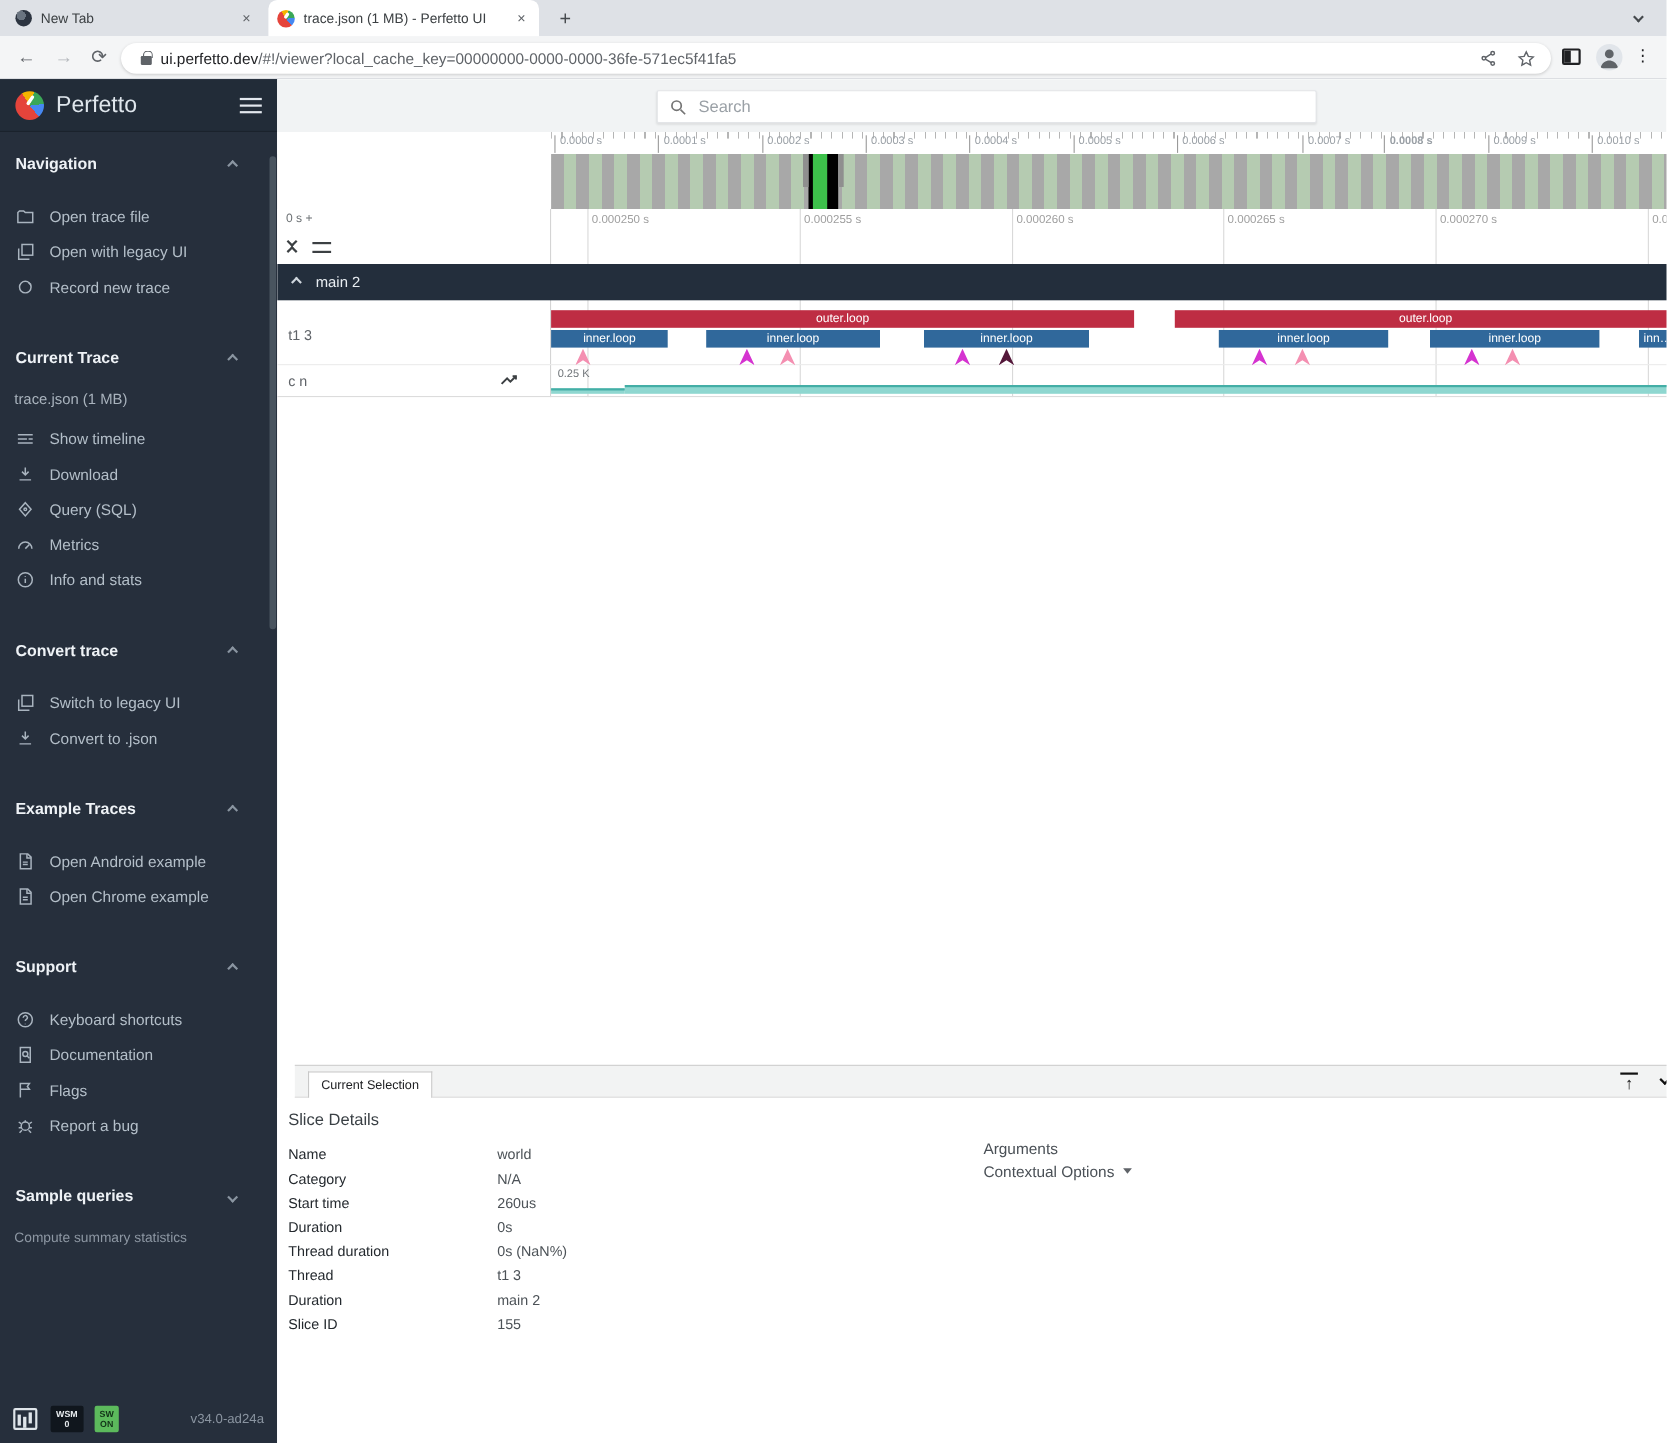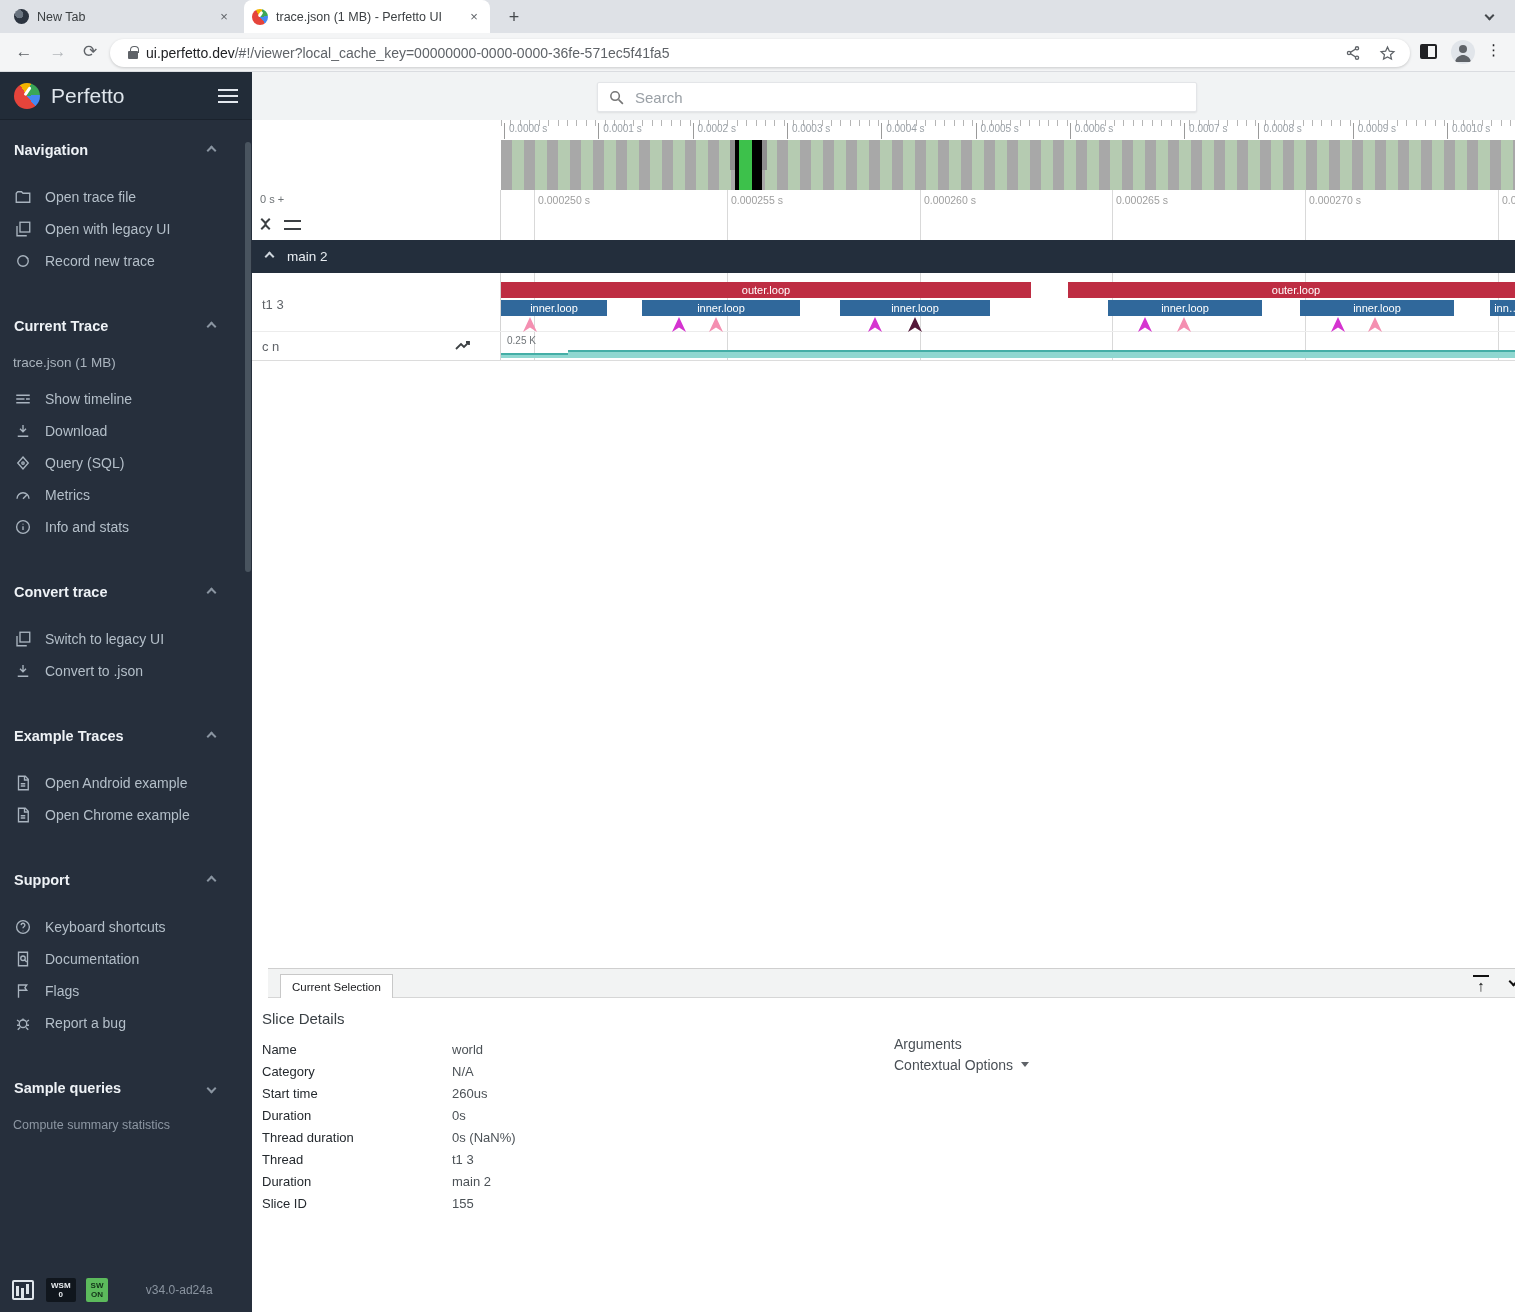--- a/index.html
+++ b/index.html
@@ -58,21 +58,21 @@
   .side-item { height:32px; display:flex; align-items:center; padding:0 14px; font-size:14px; color:#b4bfc9; cursor:pointer; }
   .side-item svg { flex:0 0 auto; margin-right:13px; }
   .side-scrollthumb { position:absolute; right:1px; top:70px; width:6px; height:430px; background:#49545f; border-radius:3px; }
   .side-footer { position:absolute; left:0; bottom:0; width:100%; height:44px; display:flex; align-items:center; padding:0 12px; }
   .bars-ic { width:22px; height:20px; border:2px solid #dfe5ea; border-radius:2px; position:relative; margin-right:12px; }
   .bars-ic::before { content:""; position:absolute; left:2px; bottom:2px; width:3px; height:10px; background:#dfe5ea;
      box-shadow:5px 2px 0 #dfe5ea, 10px -2px 0 #dfe5ea; }
   .badge { font-size:8px; line-height:9px; font-weight:700; text-align:center; padding:3px 5px; border-radius:2px; margin-right:10px; }
   .badge.dark { background:#10161d; color:#e8ecef; }
   .badge.green { background:#5cba5c; color:#123318; }
-  .version { flex:1; text-align:center; font-size:12px; color:#8a94a0; }
+  .version { flex:1; text-align:right; font-size:12px; color:#8a94a0; }
 
   
   .content { position:relative; flex:1; height:100%; background:#fff; overflow:hidden; }
   .topbar { position:absolute; top:0; left:0; width:100%; height:48px; background:#f1f3f4; }
   .searchbox { position:absolute; left:345px; top:10px; width:600px; height:30px; background:#fff; border:1px solid #e3e5e8;
                border-radius:2px; box-shadow:0 1px 2px rgba(0,0,0,.08); display:flex; align-items:center; padding:0 10px; }
   .searchbox input { border:none; outline:none; flex:1; font-size:15px; color:#202124; font-family:"Liberation Sans",sans-serif; }
   .searchbox input::placeholder { color:#9aa0a6; }
 
   .ov-labels { position:absolute; top:48px; left:0; width:100%; height:20px; background:#fff; }
@@ -361,21 +361,21 @@
       <div class="ov-minor"></div>
       <div id="ov-labels-holder">
           <span class="ov-label" style="left: 252px;">0.0000 s</span>
           <span class="ov-label" style="left: 346.3px;">0.0001 s</span>
           <span class="ov-label" style="left: 440.6px;">0.0002 s</span>
           <span class="ov-label" style="left: 534.9px;">0.0003 s</span>
           <span class="ov-label" style="left: 629.2px;">0.0004 s</span>
           <span class="ov-label" style="left: 723.5px;">0.0005 s</span>
           <span class="ov-label" style="left: 817.8px;">0.0006 s</span>
           <span class="ov-label" style="left: 912.1px; margin-left: 20px;">0.0007 s</span>
-          <span class="ov-label" style="left: 1006.4px;">0.0008 s</span>
+          <span class="ov-label" style="left: 1006.4px; font-weight: bold;">0.0008 s</span>
           <span class="ov-label" style="left: 1100.7px;">0.0009 s</span>
           <span class="ov-label" style="left: 1195px;">0.0010 s</span>
         </div>
     </div>
 
     <div class="ov-strip" id="ov-strip">
         <div class="sel-window" style="left: 234px; width: 27px;"></div>
         <div class="sel-green" style="left: 238px; width: 13px; background: rgb(61, 193, 75);"></div>
         <div class="sel-handle" style="left: 229px; width: 5px;"></div>
         <div class="sel-handle" style="left: 261px; width: 5px;"></div>

